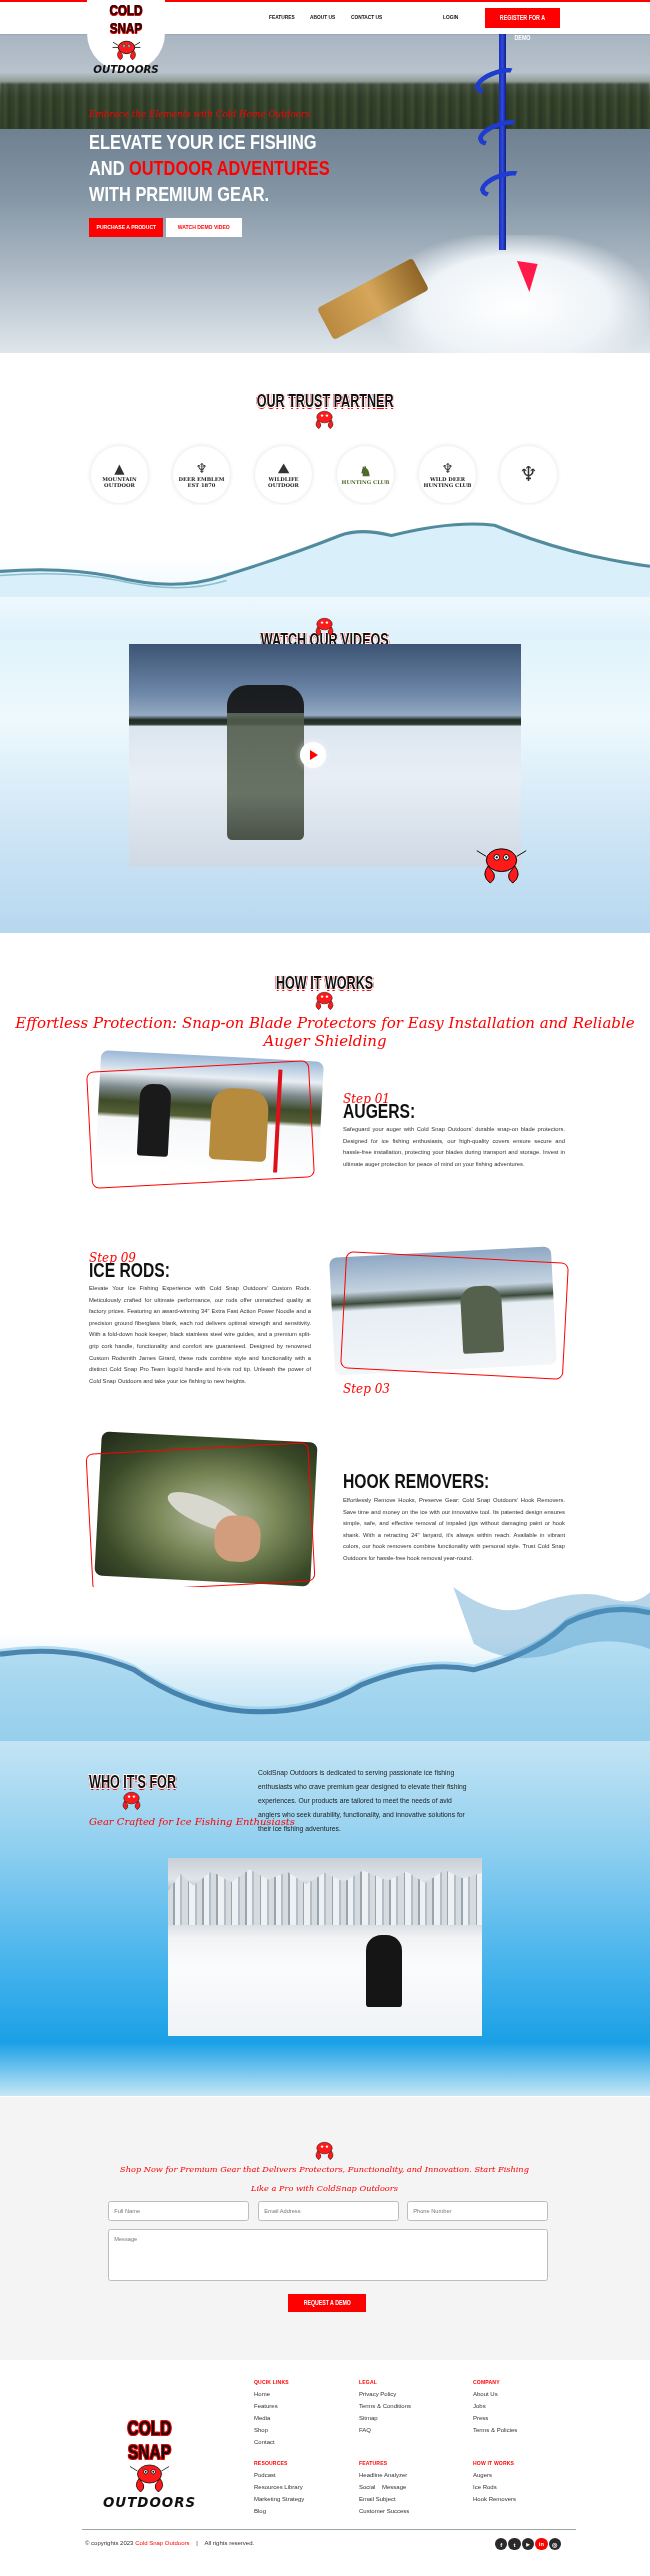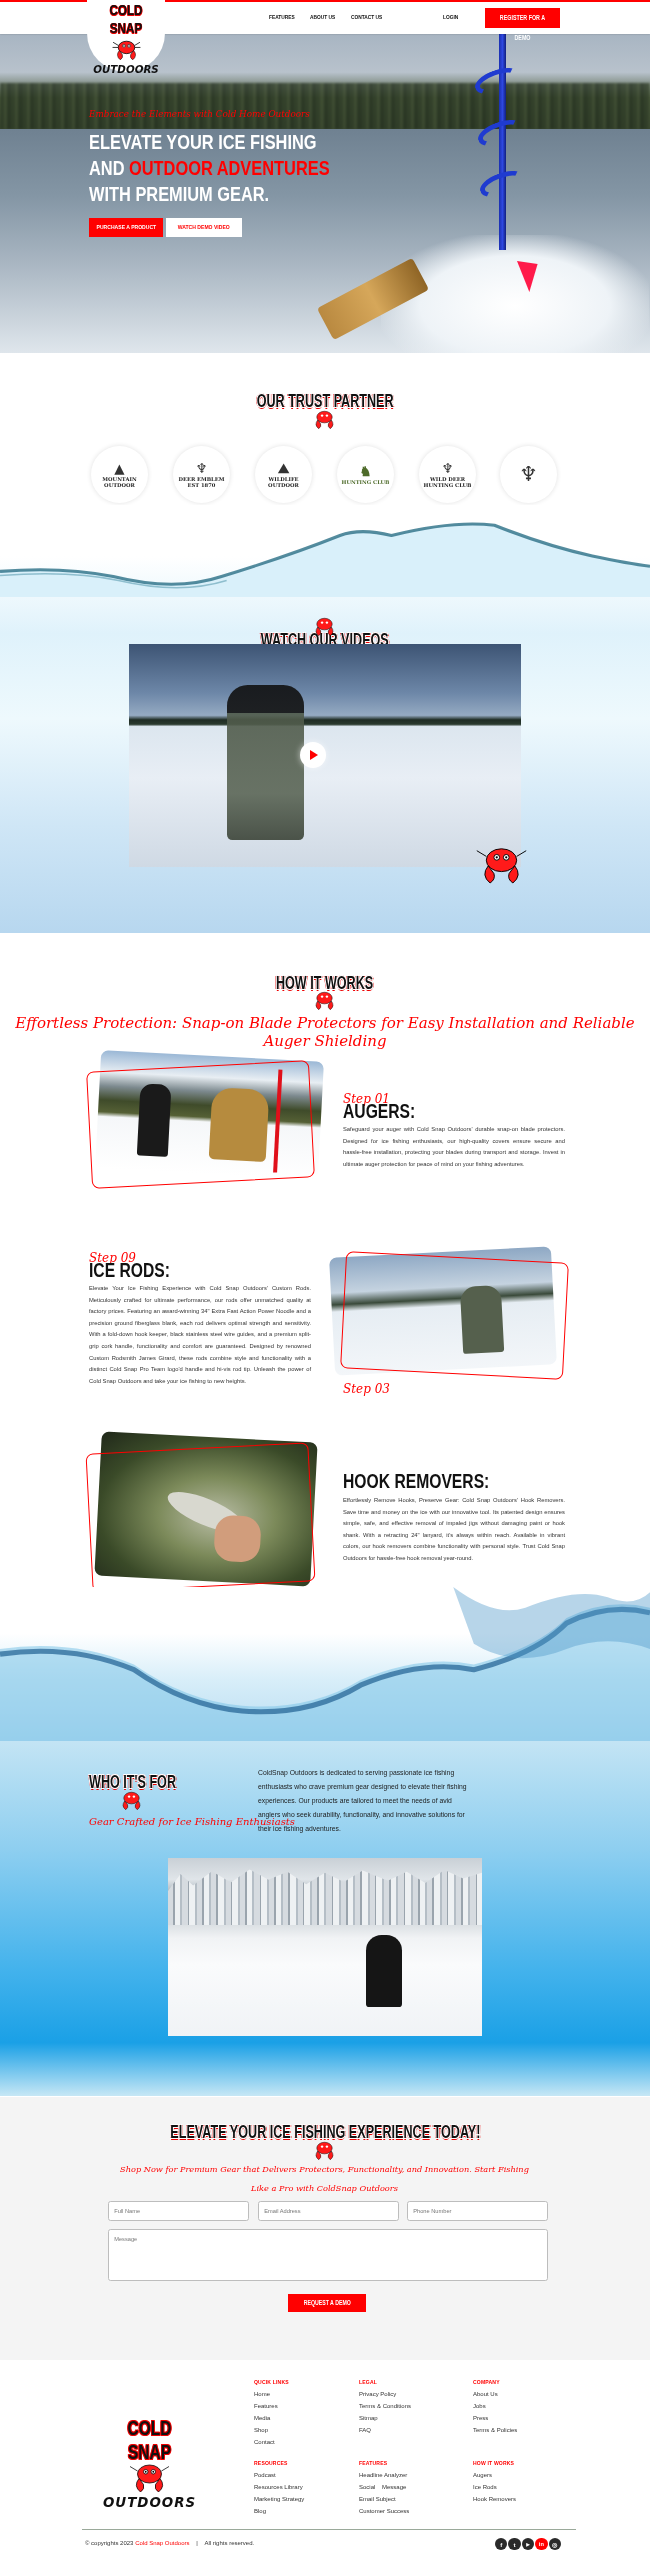--- a/index.html
+++ b/index.html
@@ -279,23 +279,20 @@
       <path d="M44 26 Q52 36 42 44 Q36 40 38 34 Z" fill="#ff1a1a" stroke="#000"></path>
   </svg>
   <div class="who-sub script">Gear Crafted for Ice Fishing Enthusiasts</div>
   <div class="who-text">ColdSnap Outdoors is dedicated to serving passionate ice fishing enthusiasts who crave premium gear designed to elevate their fishing experiences. Our products are tailored to meet the needs of avid anglers who seek durability, functionality, and innovative solutions for their ice fishing adventures.</div>
   <div class="who-img">
     <div class="who-trees"></div>
     <div class="who-person"></div>
   </div>
 
   <div class="cta-sec"></div>
-  <div class="cta-title">
-    <span class="outline-title">ELEVATE YOUR ICE FISHING EXPERIENCE TODAY!</span>
-  </div>
   <svg class="crab-small" style="left:310px;top:2138px" viewBox="0 0 60 48">
     <ellipse cx="30" cy="20" rx="16" ry="12" fill="#ff1a1a" stroke="#000"></ellipse>
       <circle cx="25" cy="17" r="2.5" fill="#fff"></circle>
       <circle cx="35" cy="17" r="2.5" fill="#fff"></circle>
     <path d="M16 26 Q8 36 18 44 Q24 40 22 34 Z" fill="#ff1a1a" stroke="#000"></path>
       <path d="M44 26 Q52 36 42 44 Q36 40 38 34 Z" fill="#ff1a1a" stroke="#000"></path>
   </svg>
   <div class="cta-sub script">Shop Now for Premium Gear that Delivers Protectors, Functionality, and Innovation. Start Fishing Like a Pro with ColdSnap Outdoors</div>
   <input class="field f-name" type="text" placeholder="Full Name" style="">
   <input class="field f-email" type="text" placeholder="Email Address" style="">

